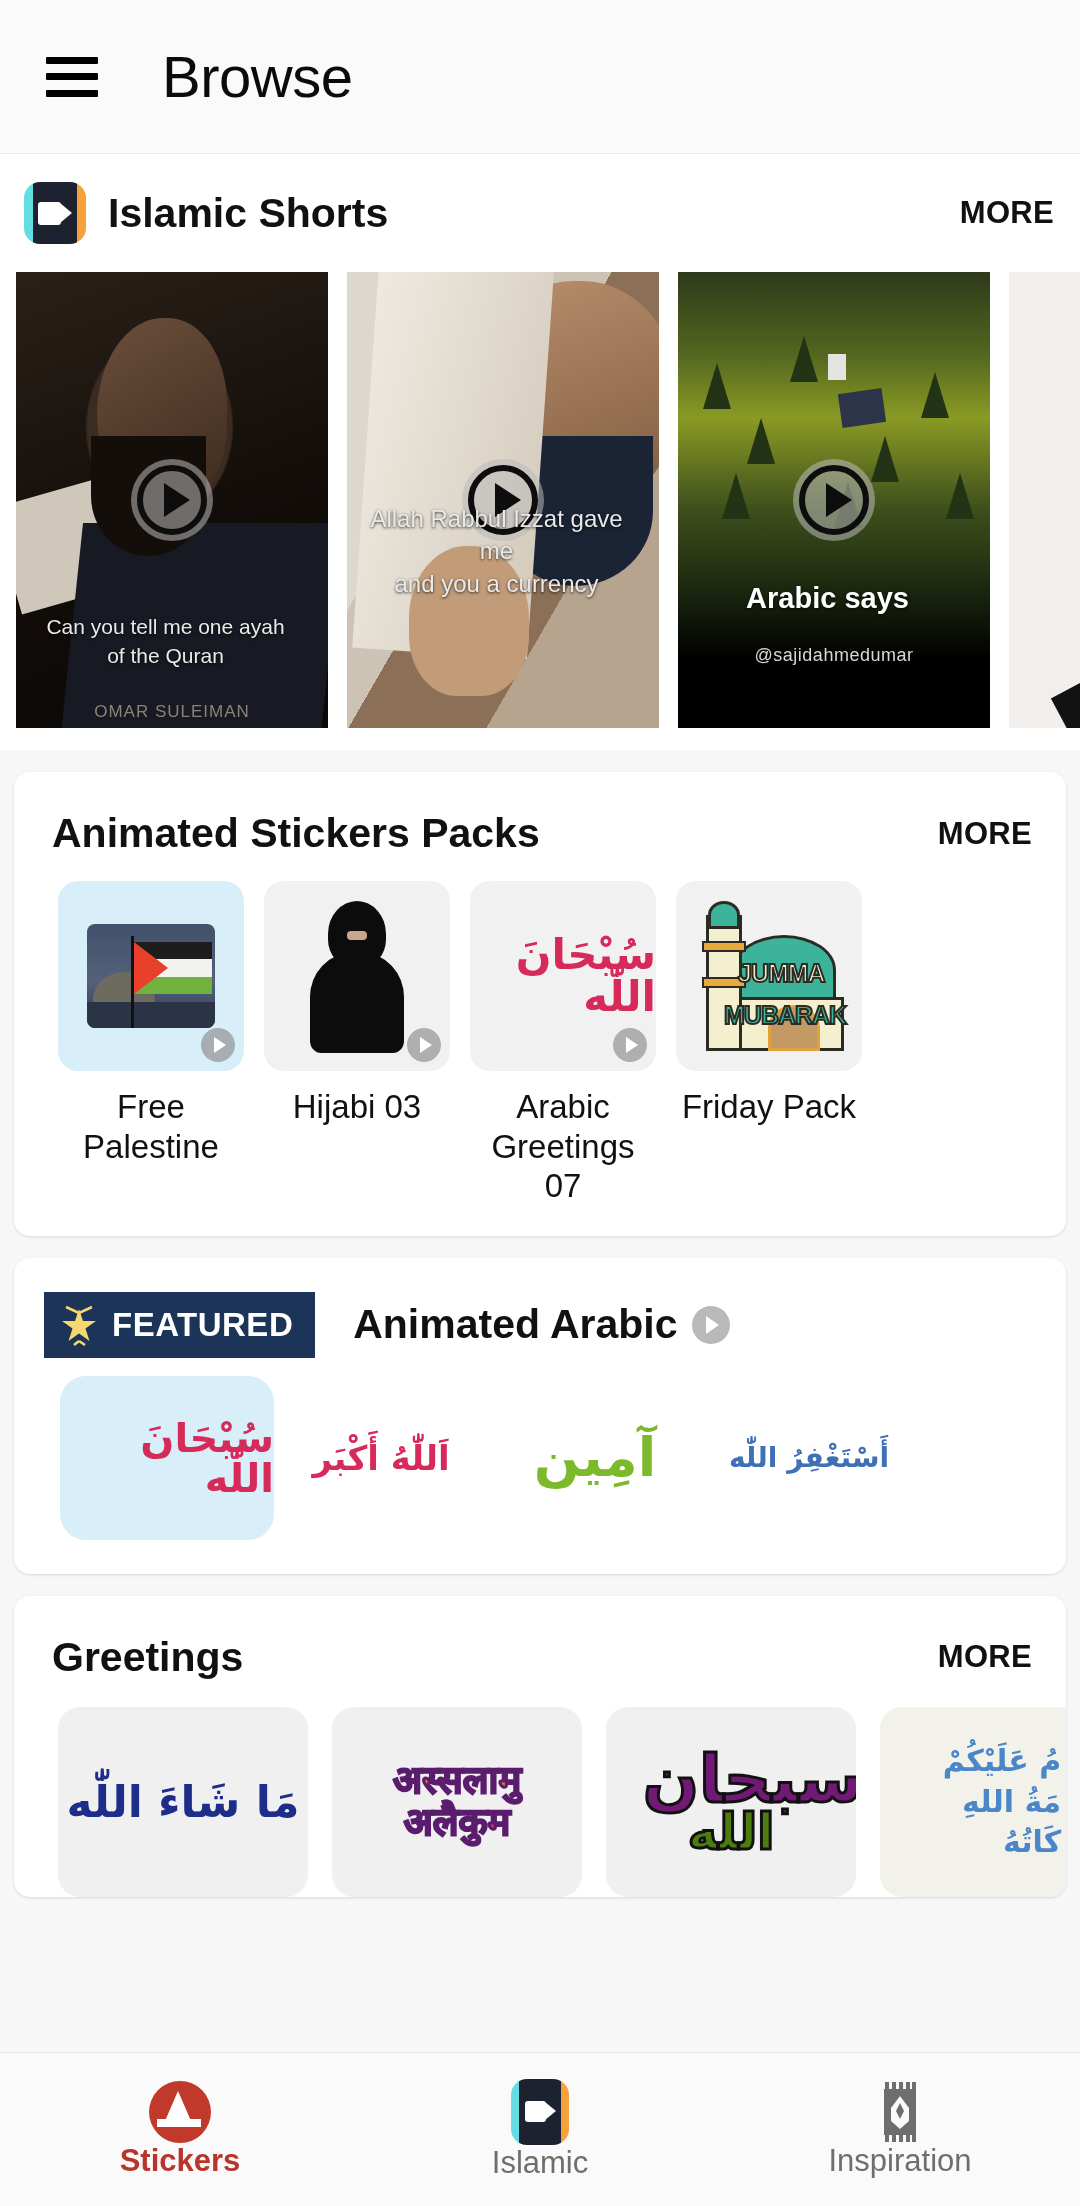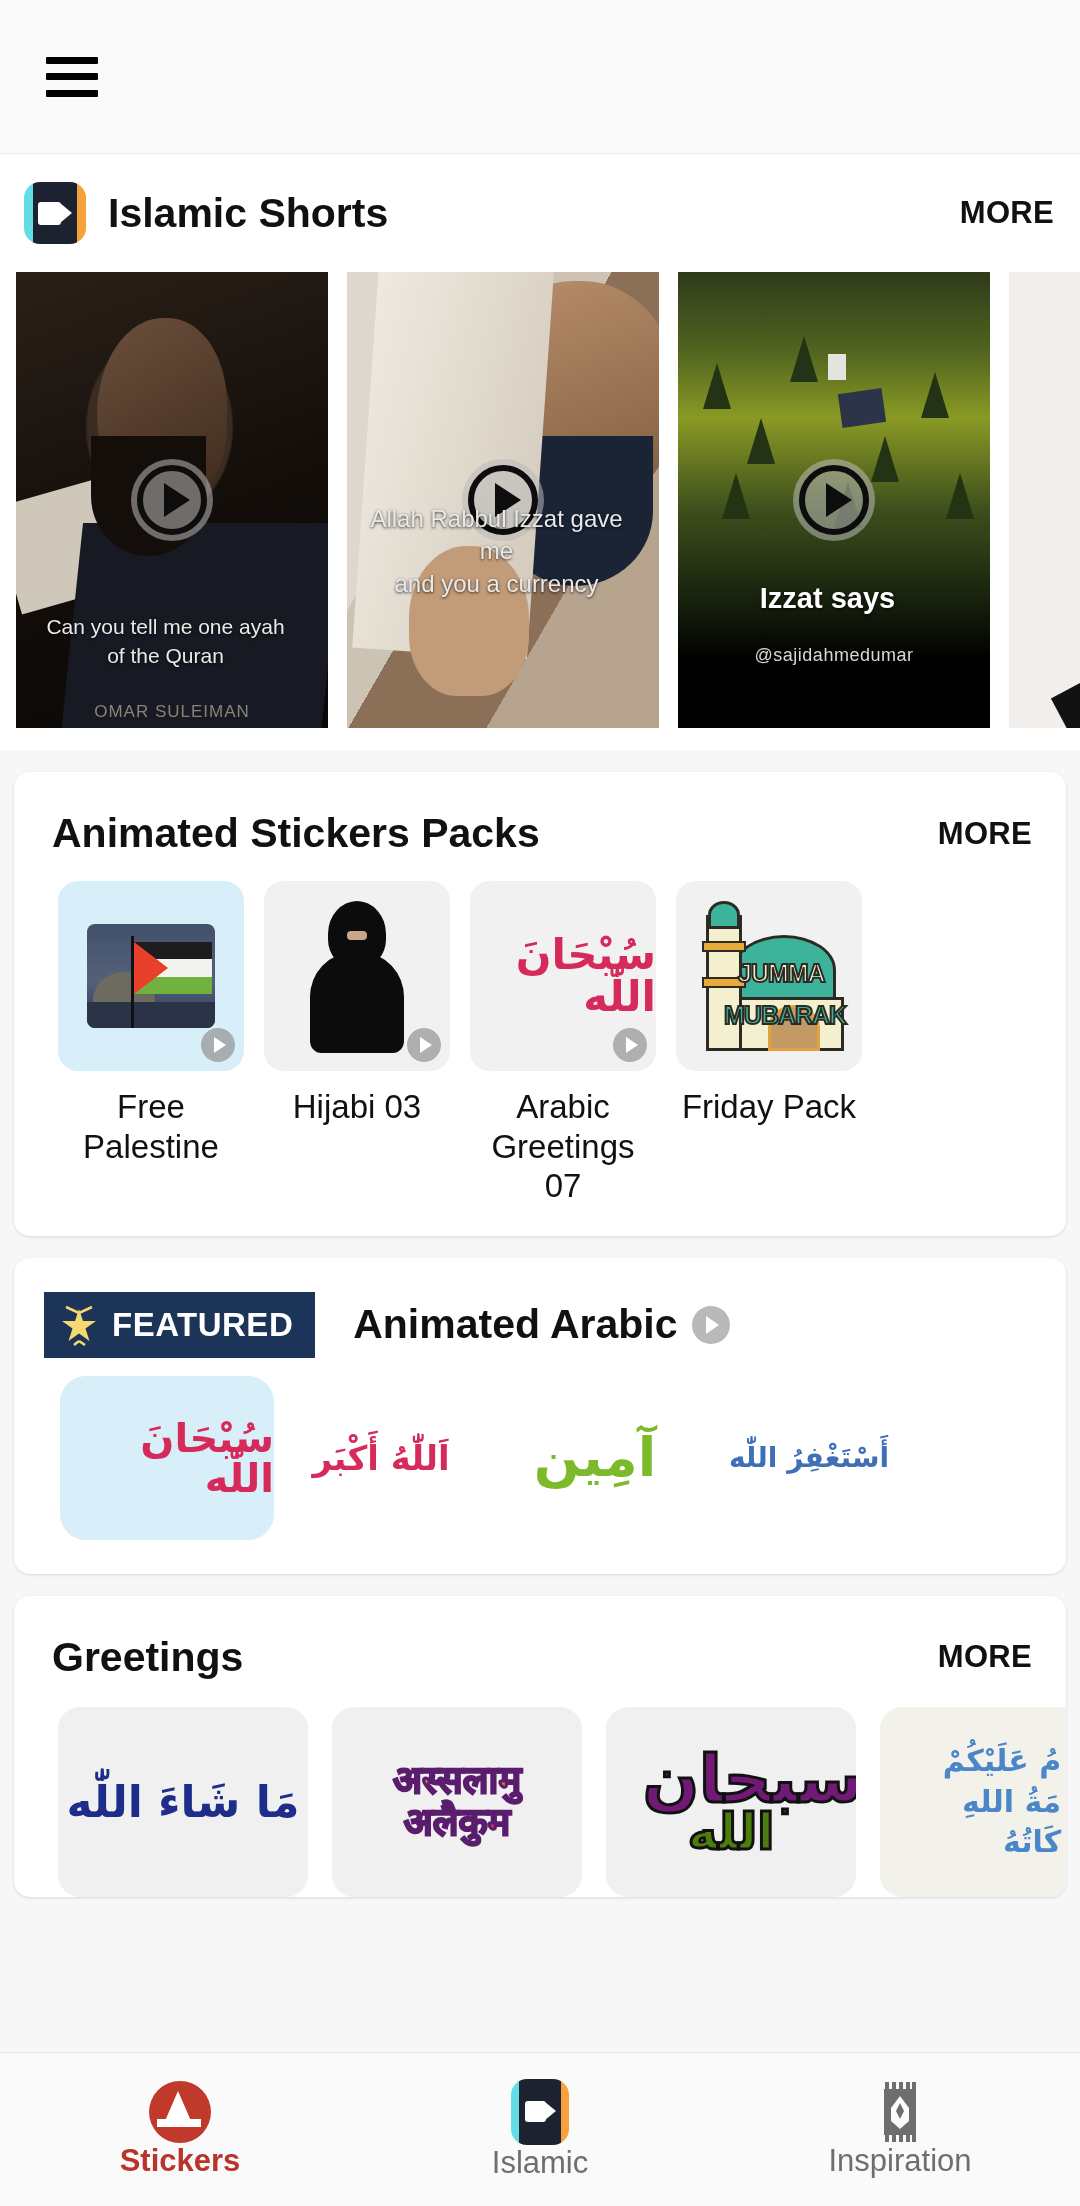--- a/index.html
+++ b/index.html
@@ -189,20 +189,21 @@
 </style>
 </head>
 <body>
 
 <div class="appbar">
   <div class="hamburger">
     <span></span>
     <span></span>
     <span></span>
   </div>
+  <div class="appbar-title">Browse</div>
 </div>
 
 <div class="scroll">
 
   <div class="shorts-block">
     <div class="shorts-head">
       <div class="shorts-logo">
         <div class="cam">
           <div class="body"></div>
             <div class="lens"></div>
@@ -256,21 +257,21 @@
           <div class="tree" style="left:78%;top:22%"></div>
             <div class="tree" style="left:14%;top:44%"></div>
           <div class="tree" style="left:50%;top:46%"></div>
             <div class="tree" style="left:86%;top:44%"></div>
           <div class="hut"></div>
             <div class="hut2"></div>
         </div>
         <div class="play">
             <div class="tri"></div>
           </div>
-        <div class="cap s3">Izzat says</div>
+        <div class="cap s3">Arabic says</div>
         <div class="handle">@sajidahmedumar</div>
       </div>
 
       <div class="short">
         <div class="bg th4">
           <div class="dark"></div>
         </div>
       </div>
 
     </div>

